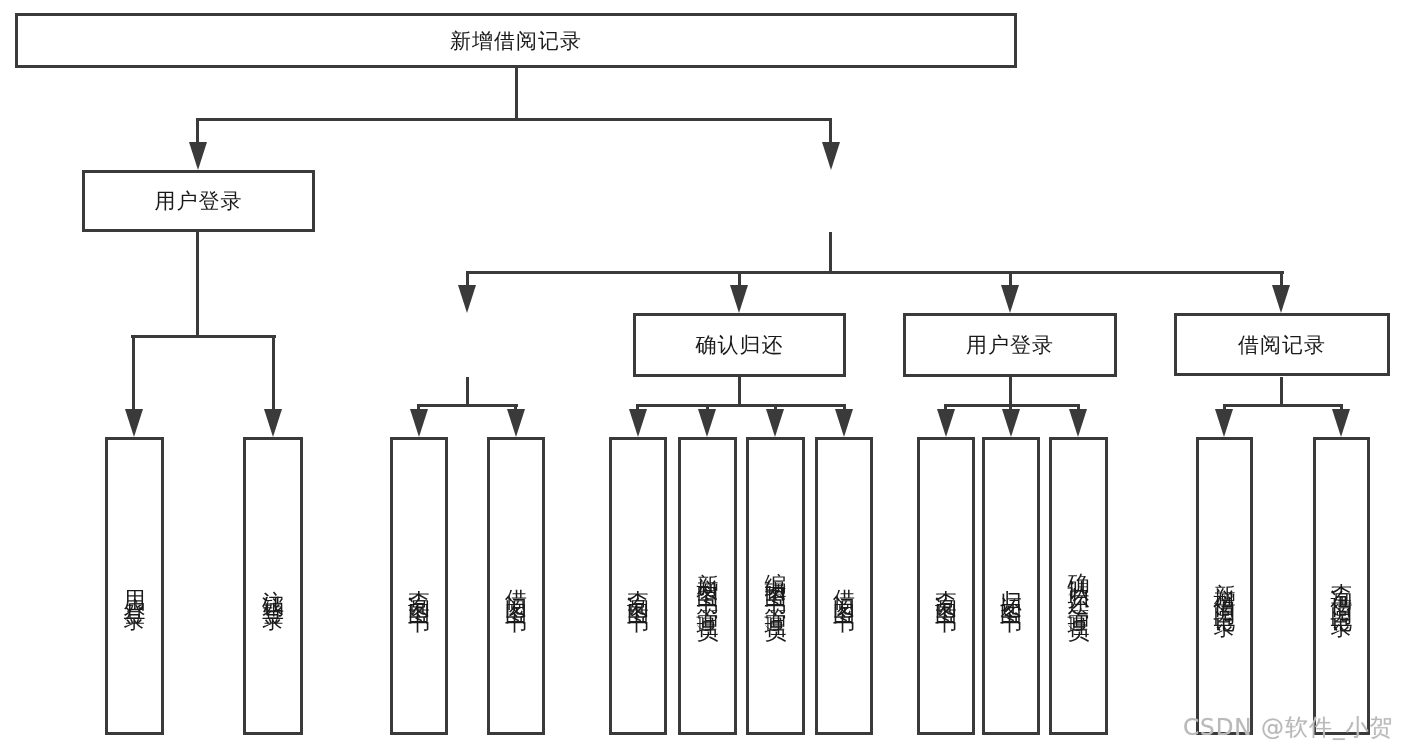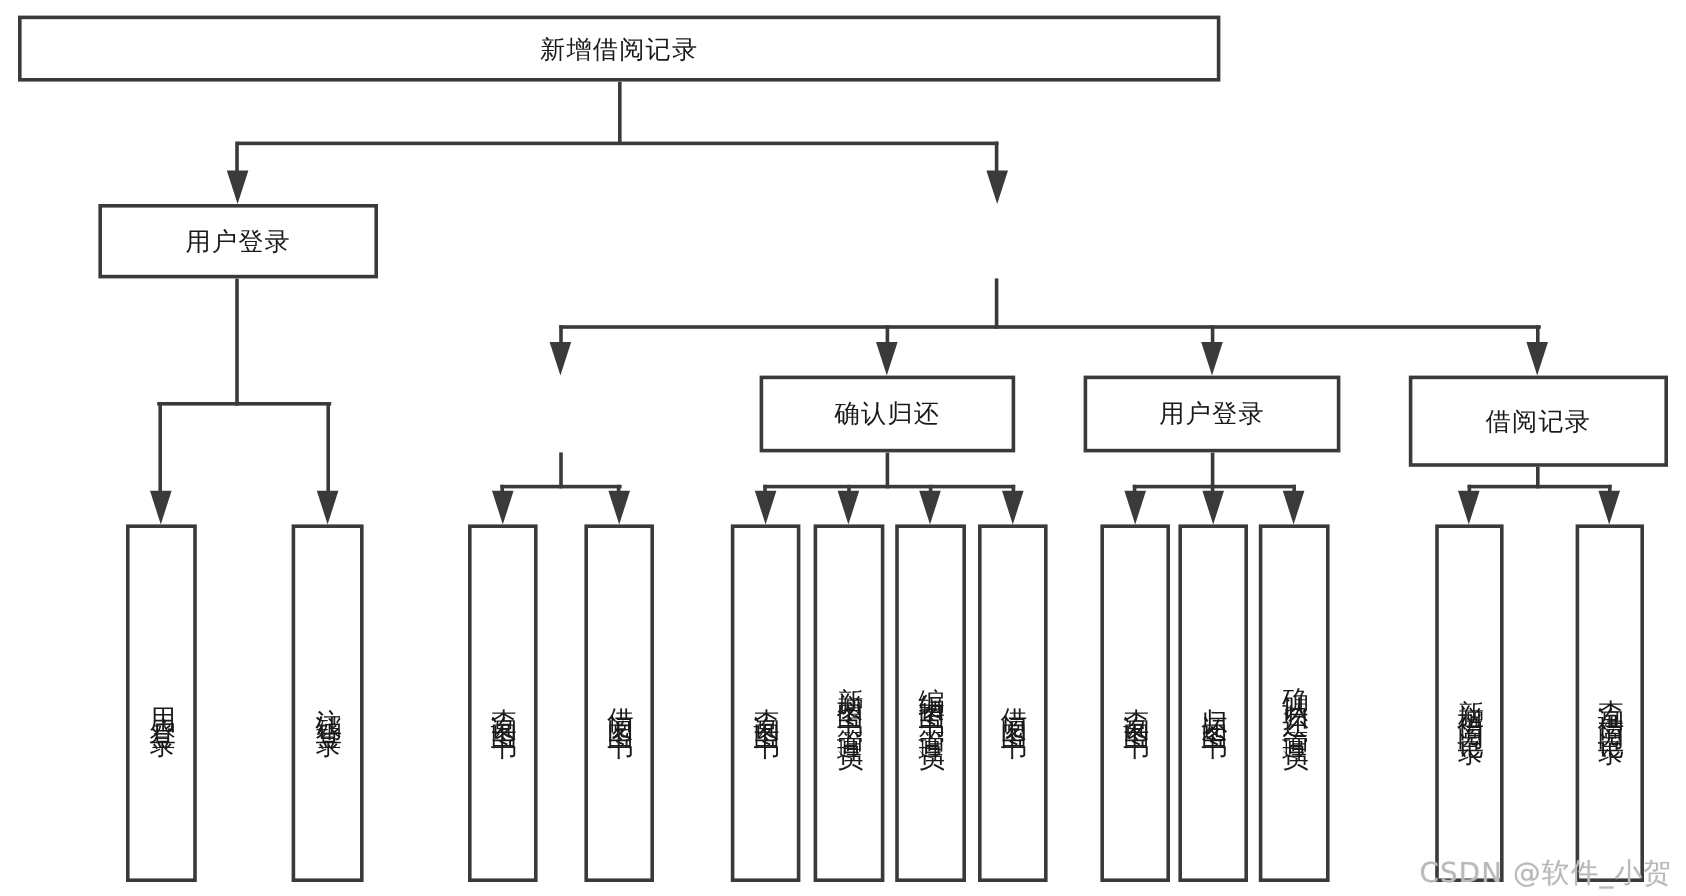--- a/index.html
+++ b/index.html
@@ -122,21 +122,21 @@
 
 
   <div class="node" style="left:633px;top:313px;width:213px;height:64px">
     <span>确认归还</span>
   </div>
 
   <div class="node" style="left:903px;top:313px;width:214px;height:64px">
     <span>用户登录</span>
   </div>
 
-  <div class="node" style="left:1174px;top:313px;width:216px;height:76px">
+  <div class="node" style="left:1174px;top:313px;width:216px;height:63px">
     <span>借阅记录</span>
   </div>
 
   <div class="node leaf" style="left:105px;top:437px;width:59px;height:298px">
     <span class="vtext">用户登录</span>
   </div>
   <div class="node leaf" style="left:243px;top:437px;width:60px;height:298px">
     <span class="vtext">注销登录</span>
   </div>
 

